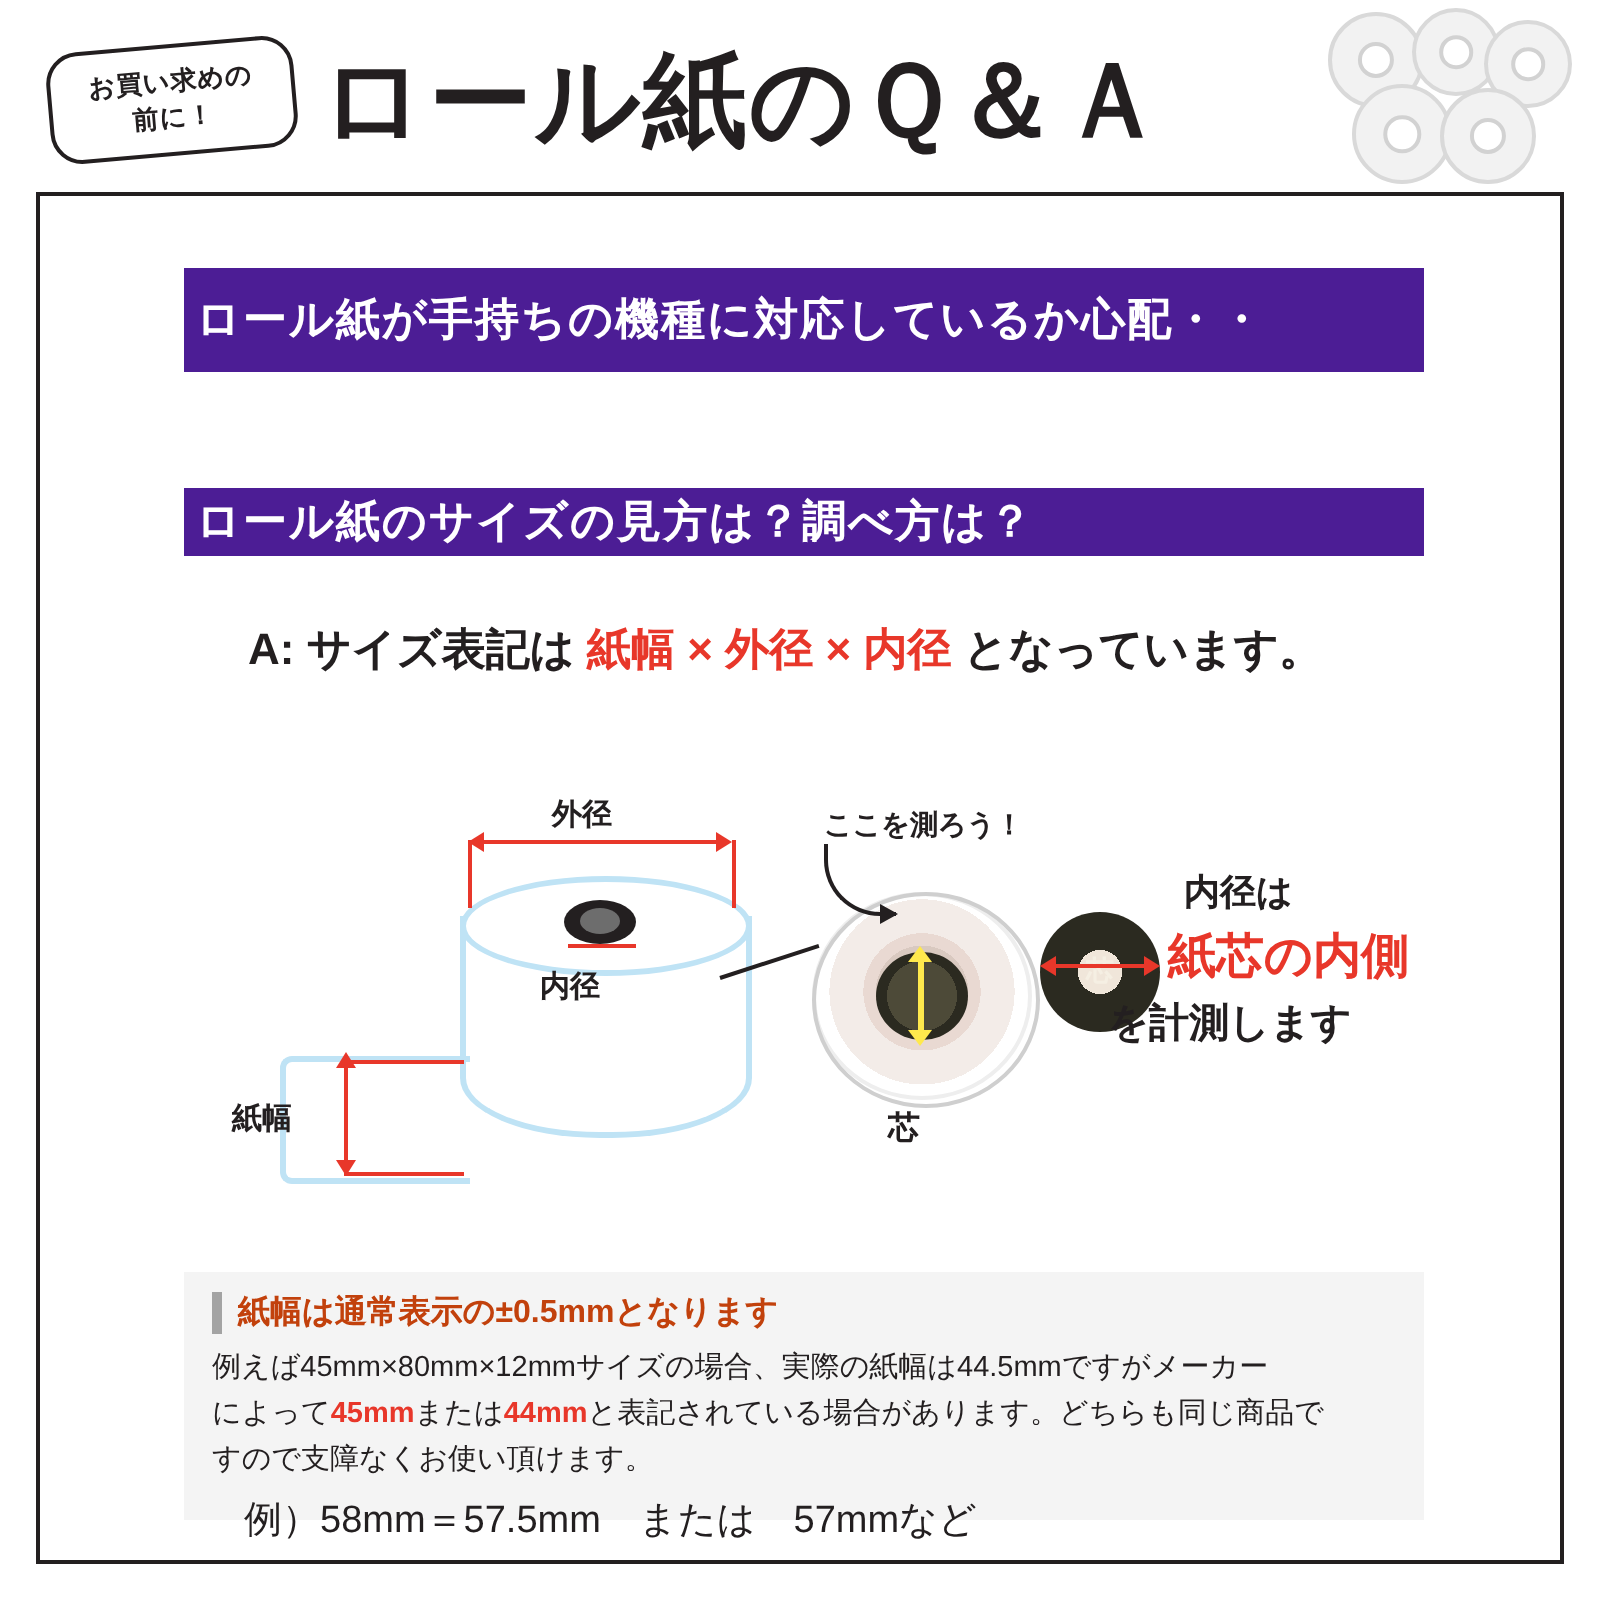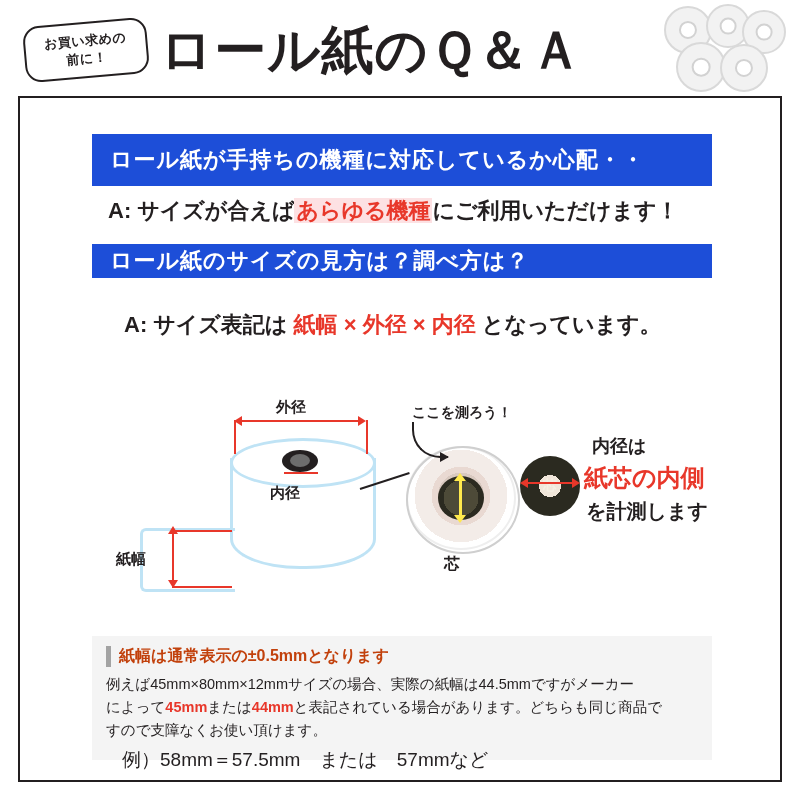--- a/index.html
+++ b/index.html
@@ -43,23 +43,23 @@
   .r5{left:60px;top:40px;width:44px;height:44px;}
 
   
   .frame{
     position:absolute;left:18px;top:96px;width:764px;height:686px;
     border:2px solid #231f20;background:#fff;box-sizing:border-box;
   }
 
   
   .qbar{
-    position:absolute;background:#1d4ed8;color:#ffffff;
+    position:absolute;background:#4c1d95;color:#ffffff;
     font-size:22px;font-weight:bold;letter-spacing:1px;
-    display:flex;align-items:center;padding-left:18px;box-sizing:border-box;
+    display:flex;align-items:center;padding-left:6px;box-sizing:border-box;
   }
   .qbar1{left:72px;top:36px;width:620px;height:52px;}
   .qbar2{left:72px;top:146px;width:620px;height:34px;}
 
   .answer{position:absolute;font-size:22px;font-weight:bold;white-space:nowrap;}
   .a1{left:88px;top:98px;}
   .a2{left:104px;top:212px;}
   .red{color:#e8372a;}
   .pink-hl{color:#e8372a;background:#fde1e3;padding:0 2px;}
 
@@ -137,21 +137,21 @@
     color:#f5efe3;font-size:14px;font-weight:bold;
   }
   .core-arrows{position:absolute;left:506px;top:84px;width:48px;height:2px;background:#e8372a;}
   .core-arrows:before{content:"";position:absolute;left:-6px;top:-4px;width:0;height:0;
     border-top:5px solid transparent;border-bottom:5px solid transparent;border-right:8px solid #e8372a;}
   .core-arrows:after{content:"";position:absolute;right:-6px;top:-4px;width:0;height:0;
     border-top:5px solid transparent;border-bottom:5px solid transparent;border-left:8px solid #e8372a;}
 
   .rt1{position:absolute;left:572px;top:36px;font-size:18px;font-weight:bold;}
   .rt2{position:absolute;left:564px;top:64px;font-size:24px;font-weight:bold;color:#e8372a;}
-  .rt3{position:absolute;left:566px;top:100px;font-size:20px;font-weight:bold;text-align:center;}
+  .rt3{position:absolute;left:534px;top:100px;font-size:20px;font-weight:bold;text-align:center;}
 
   
   .notebox{
     position:absolute;left:72px;top:538px;width:620px;height:124px;
     background:#f4f4f4;box-sizing:border-box;padding:10px 14px;
   }
   .note-head{font-size:16px;font-weight:bold;color:#c2410c;border-left:5px solid #a3a3a3;padding-left:8px;margin-bottom:6px;}
   .note-body{font-size:14.5px;line-height:1.6;color:#231f20;}
   .note-body .r{color:#e8372a;font-weight:bold;}
   .note-ex{font-size:19px;margin-top:4px;padding-left:16px;}
@@ -172,23 +172,20 @@
       <div class="roll r2"></div>
       <div class="roll r3"></div>
       <div class="roll r4"></div>
       <div class="roll r5"></div>
     </div>
   </div>
 
   <div class="frame">
 
     <div class="qbar qbar1">ロール紙が手持ちの機種に対応しているか心配・・</div>
-    <div class="answer a1">
-      <span>A: サイズが合えば</span><span class="pink-hl">あらゆる機種</span><span>にご利用いただけます！</span>
-    </div>
 
     <div class="qbar qbar2">ロール紙のサイズの見方は？調べ方は？</div>
     <div class="answer a2">
       <span>A: サイズ表記は</span>
       <span class="red">紙幅</span>
       <span class="red">×</span>
       <span class="red">外径</span>
       <span class="red">×</span>
       <span class="red">内径</span>
       <span>となっています。</span>

